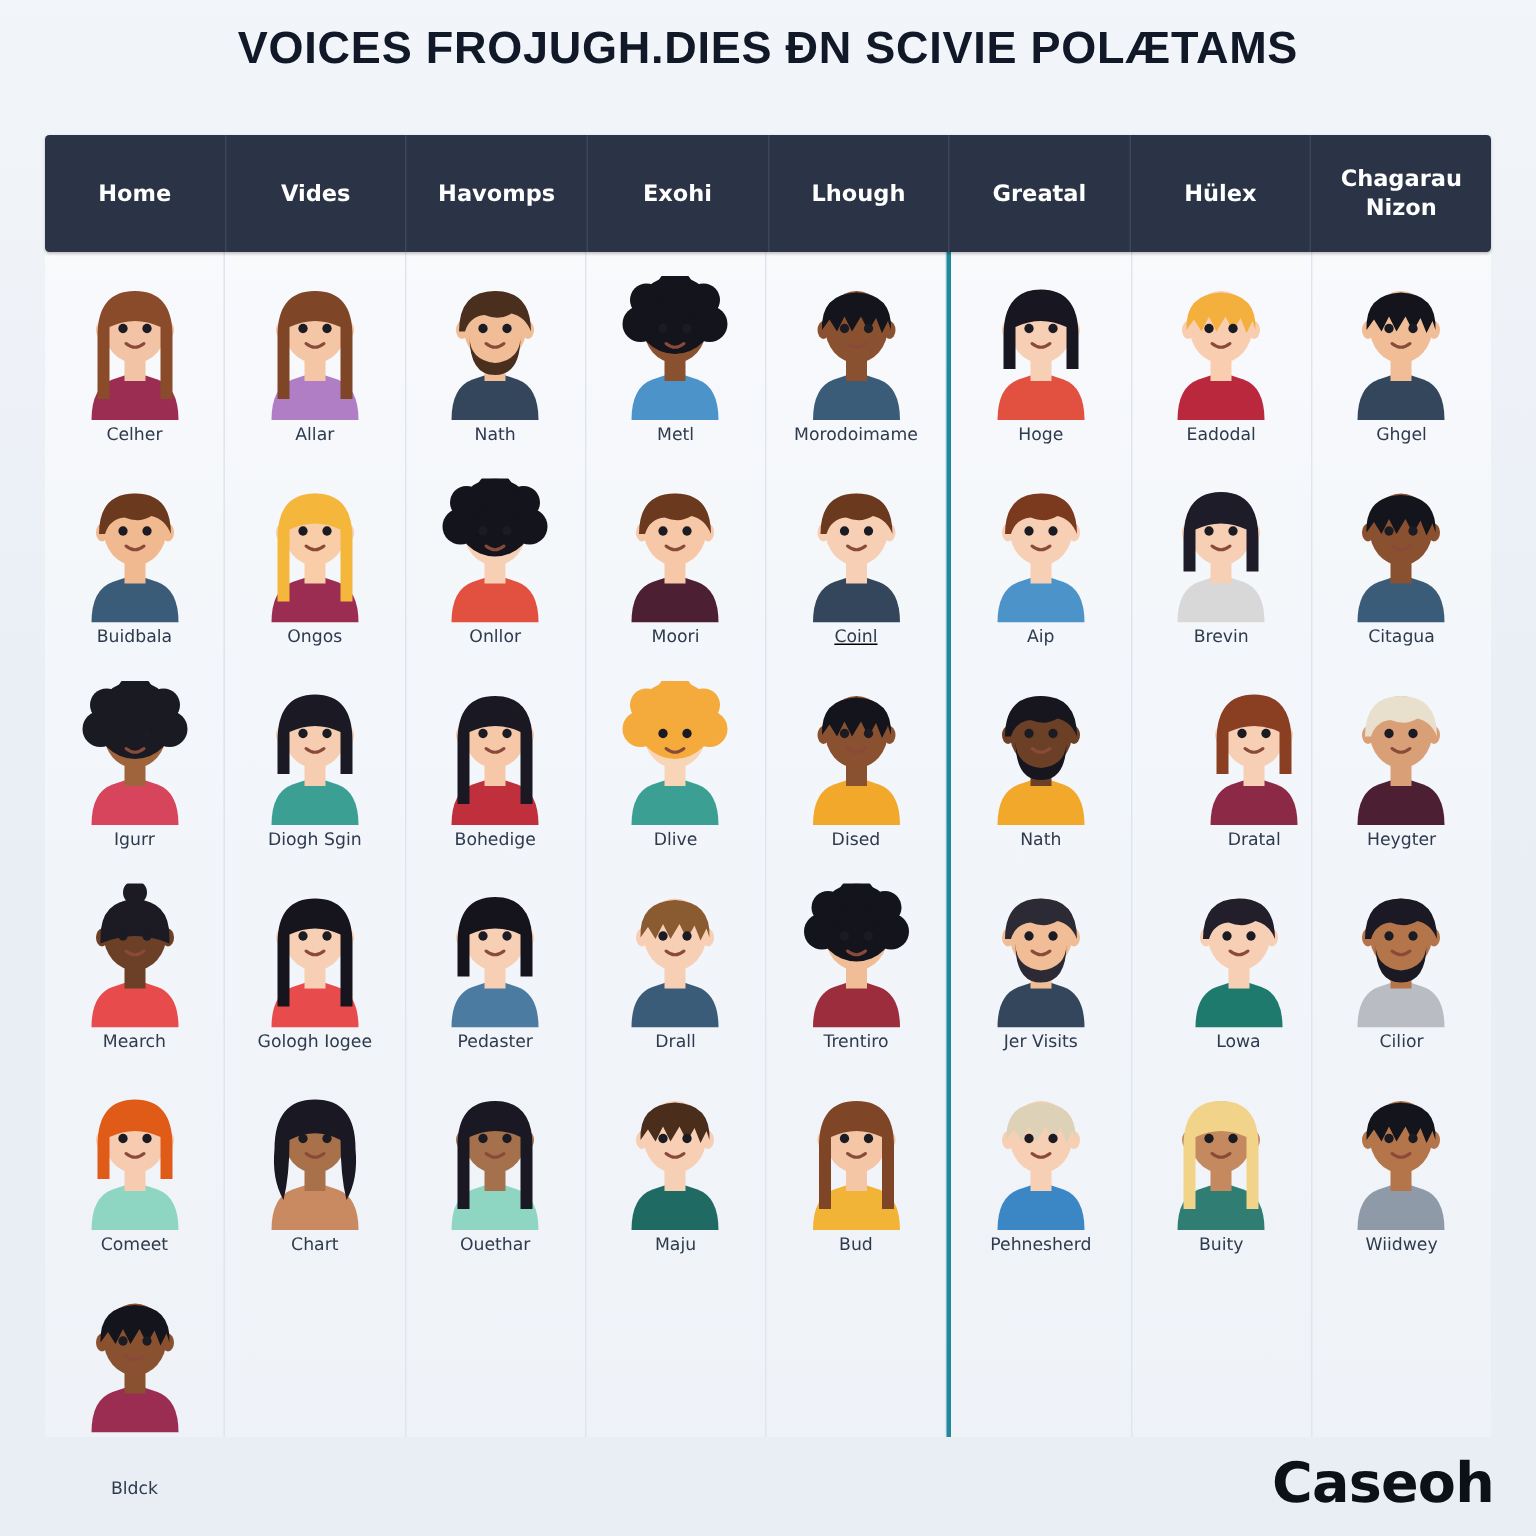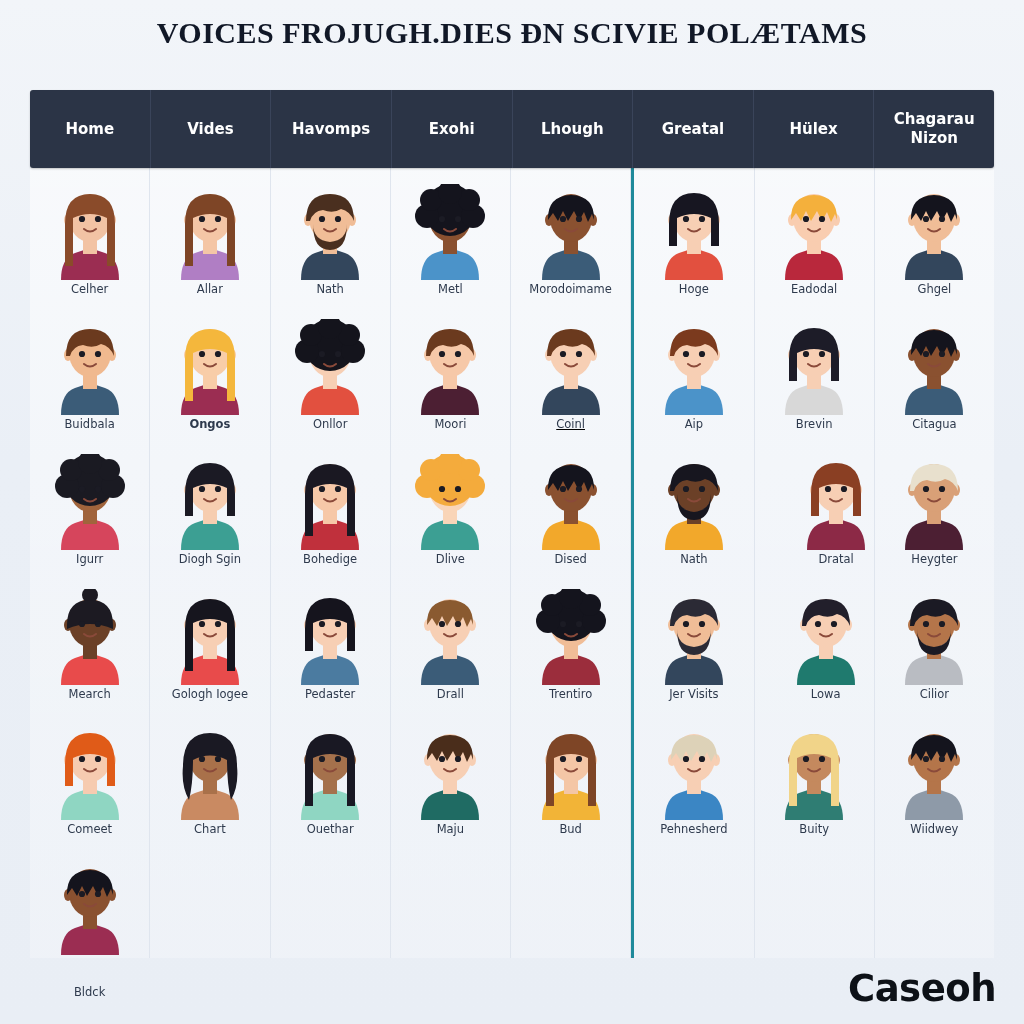--- a/index.html
+++ b/index.html
@@ -15,21 +15,21 @@
     background:linear-gradient(180deg,#f2f5f9 0%,#eaeff6 45%,#e9eef5 100%);
   }
   
   .title{
     position:absolute;left:0;right:0;top:16px;
     text-align:center;
     font-size:30px;
     font-weight:bold;
     letter-spacing:0.5px;
     color:#111827;
-    font-family:Liberation Serif, serif;
+    font-family:Liberation Sans, sans-serif;
     white-space:nowrap;
   }
   
   .navbar{
     position:absolute;left:30px;top:90px;width:964px;height:78px;
     background:#2b3446;
     border-radius:3px;
     display:flex;
     box-shadow:0 1px 2px rgba(0,0,0,.22);
     z-index:5;
@@ -216,21 +216,21 @@
     <ellipse cx="15" cy="36" rx="4" ry="6" fill="#f4c6a6"></ellipse>
     <ellipse cx="59" cy="36" rx="4" ry="6" fill="#f4c6a6"></ellipse>
     <path d="M12 40 Q12 10 37 10 Q62 10 62 40 L62 82 L54 82 L54 34 Q37 26 20 34 L20 82 L12 82 Z" fill="#7e4526"></path>
     <circle cx="29" cy="35" r="3.1" fill="#1b1b24"></circle>
     <circle cx="45" cy="35" r="3.1" fill="#1b1b24"></circle>
     <path d="M31 45 Q37 50 43 45" stroke="#8a4a3a" stroke-width="2" fill="none" stroke-linecap="round"></path>
 
   </svg></div>
           <div class="cell-label">Allar</div>
         </div>
-        <div class="cell" style="top: 135px; font-weight: bold;">
+        <div class="cell" style="top: 135px;">
           <div class="avatar-wrap"><svg viewBox="0 0 74 96" width="74" height="96" xmlns="http://www.w3.org/2000/svg">
     <path d="M8 96 Q8 74 22 69 L37 64 L52 69 Q66 74 66 96 Z" fill="#9b2d52"></path>
     <path d="M30 56 h14 v14 h-14 z" fill="#f8cda8"></path>
     <ellipse cx="37" cy="34" rx="21" ry="24" fill="#f8cda8"></ellipse>
     <ellipse cx="15" cy="36" rx="4" ry="6" fill="#f8cda8"></ellipse>
     <ellipse cx="59" cy="36" rx="4" ry="6" fill="#f8cda8"></ellipse>
     <path d="M12 40 Q12 10 37 10 Q62 10 62 40 L62 82 L54 82 L54 34 Q37 26 20 34 L20 82 L12 82 Z" fill="#f4b73c"></path>
     <circle cx="29" cy="35" r="3.1" fill="#1b1b24"></circle>
     <circle cx="45" cy="35" r="3.1" fill="#1b1b24"></circle>
     <path d="M31 45 Q37 50 43 45" stroke="#8a4a3a" stroke-width="2" fill="none" stroke-linecap="round"></path>

